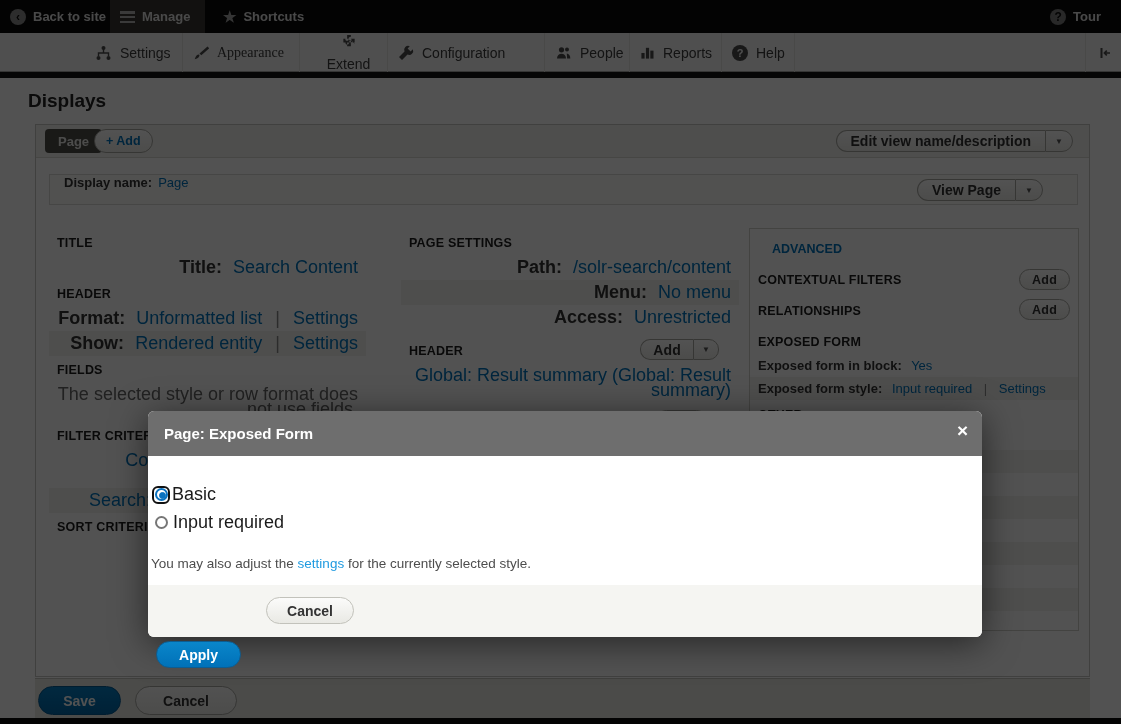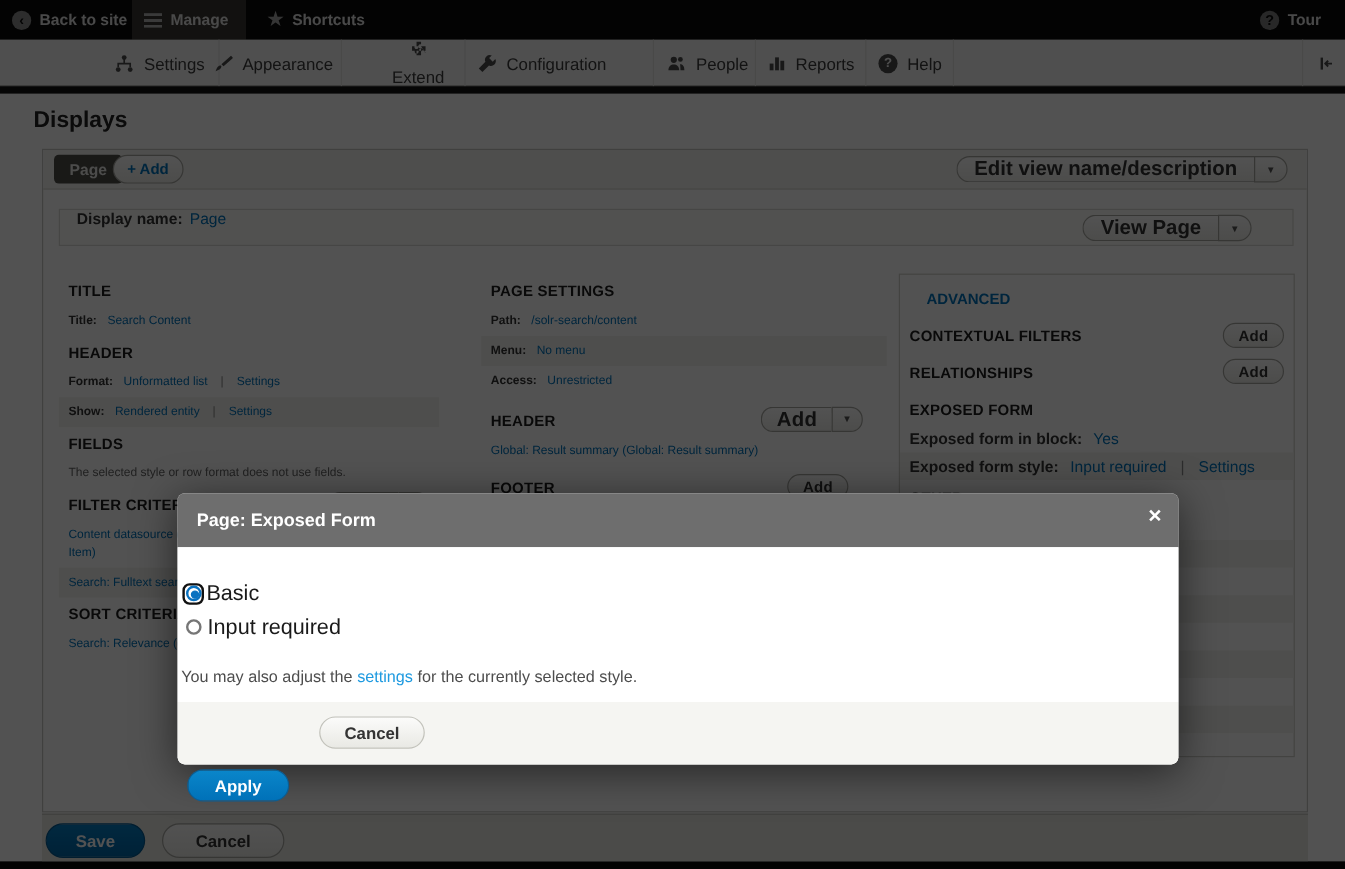--- a/index.html
+++ b/index.html
@@ -37,34 +37,34 @@
   .tabsrow{position:absolute;left:0;top:0;width:100%;height:33px;background:#f3f3f0;border-bottom:1px solid #d8d8d3;}
   .tab-active{position:absolute;left:9px;top:4px;height:24px;padding:0 13px;background:#4f4f4a;border-radius:4px;
               color:#ebebe9;font-weight:bold;font-size:13px;display:flex;align-items:center;cursor:pointer;}
   .btn{display:inline-flex;align-items:center;justify-content:center;cursor:pointer;
        background:linear-gradient(#ffffff,#ececе8);background:linear-gradient(#ffffff,#ecece8);
        border:1px solid #a9a9a3;border-radius:11px;font-weight:bold;font-size:12.5px;color:#333;}
   .btn-add-display{position:absolute;left:58px;top:4px;height:24px;padding:0 11px;border-radius:12px;color:#0074bd;gap:3px;}
   .plus{color:#0074bd;font-weight:bold;}
   .split{position:absolute;display:flex;height:22px;}
   .split .main{display:flex;align-items:center;padding:0 14px;background:linear-gradient(#fff,#ecece8);
-               border:1px solid #a9a9a3;border-right:none;border-radius:11px 0 0 11px;font-weight:bold;font-size:17px;color:#333;cursor:pointer;}
+               border:1px solid #a9a9a3;border-right:none;border-radius:11px 0 0 11px;font-weight:bold;font-size:14px;color:#333;cursor:pointer;}
   .split .arr{display:flex;align-items:center;justify-content:center;width:28px;background:linear-gradient(#fff,#ecece8);
               border:1px solid #a9a9a3;border-radius:0 11px 11px 0;color:#555;font-size:8px;cursor:pointer;}
   .editview{right:16px;top:5px;}
 
   .namebar{position:absolute;left:13px;top:49px;width:1029px;height:31px;background:#fbfbf9;border:1px solid #dadad5;}
   .namebar-text{position:absolute;left:14px;top:0;height:29px;display:flex;align-items:flex-start;font-size:13px;}
   .viewpage{right:34px;top:4px;}
 
   .lbl{font-weight:bold;color:#333;margin-right:6px;}
   .lnk{color:#0074bd;cursor:pointer;text-decoration:none;}
   .sep{color:#888;margin:0 8px;}
   .bucket-hdr{position:relative;padding:7px 8px 5px 8px;font-weight:bold;font-size:12.5px;color:#1c1c1c;letter-spacing:.2px;}
-  .brow{padding:5px 8px;font-size:10px;line-height:15px;}
+  .brow{padding:5px 8px;font-size:18px;line-height:15px;text-align:right;}
   .alt{background:#f3f3f0;}
   .note{color:#666;}
   .addbtn{position:absolute;height:21px;padding:0 12px;border-radius:11px;}
   .hdr-split{top:3px;height:21px;}
   .hdr-split .main{padding:0 12px;border-radius:10px 0 0 10px;}
   .hdr-split .arr{width:26px;border-radius:0 10px 10px 0;}
 
   .leftcol{position:absolute;left:13px;top:104px;width:317px;}
   .midcol{position:absolute;left:365px;top:104px;width:338px;}
   .rightcol{position:absolute;left:713px;top:103px;width:330px;height:403px;border:1px solid #cfcfca;background:#fff;overflow:hidden;}
@@ -136,21 +136,21 @@
       <svg class="iconsvg" width="17" height="16" viewBox="0 0 16 16">
           <g fill="#4c4c4c">
             <circle cx="8" cy="3" r="2"></circle>
             <circle cx="3" cy="13" r="2"></circle>
             <circle cx="13" cy="13" r="2"></circle>
           </g>
           <path d="M8 4v4M8 8H3v3M8 8h5v3" stroke="#4c4c4c" stroke-width="1.4" fill="none"></path>
         </svg>
       <span>Settings</span>
     </div>
-    <div class="tray-item" style="left:168px;width:117px;">
+    <div class="tray-item" style="left:183px;width:117px;font-family:Liberation Serif, serif;">
       <svg class="iconsvg" width="16" height="16" viewBox="0 0 16 16" fill="#4c4c4c">
           <path d="M14.5 1.5l-8 7 1.8 1.8 8-7zM6 9.5c-2 0-3 1.2-4.3 4.8 3.6-1.2 4.8-2.3 4.8-4.3z"></path>
         </svg>
       <span>Appearance</span>
     </div>
     <div class="tray-item" style="left:300px;width:88px;flex-direction:column;">
       <svg class="iconsvg" width="16" height="16" viewBox="0 0 16 16" fill="#4c4c4c">
           <path d="M6 2h4v2.2a1.8 1.8 0 1 0 0 3.4V10H7.8a1.8 1.8 0 1 1-3.4 0H2V6h2.2a1.8 1.8 0 1 0 3.4 0H6zM10 6h4v4h-2.2a1.8 1.8 0 1 0-3.4 0H6v4h4v-2.2a1.8 1.8 0 1 1 3.4 0H14"></path>
         </svg>
       <span>Extend</span>

